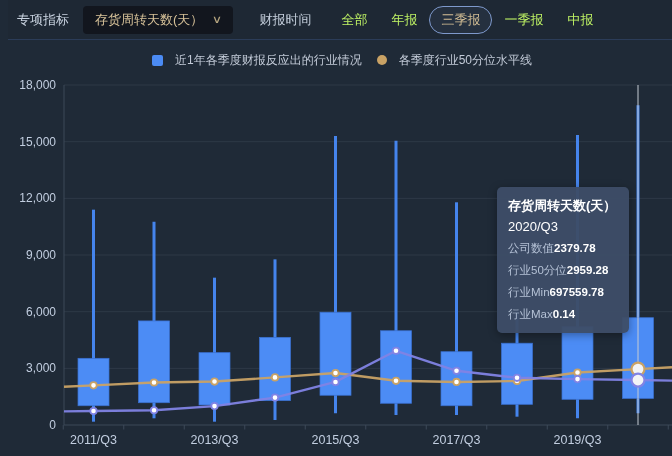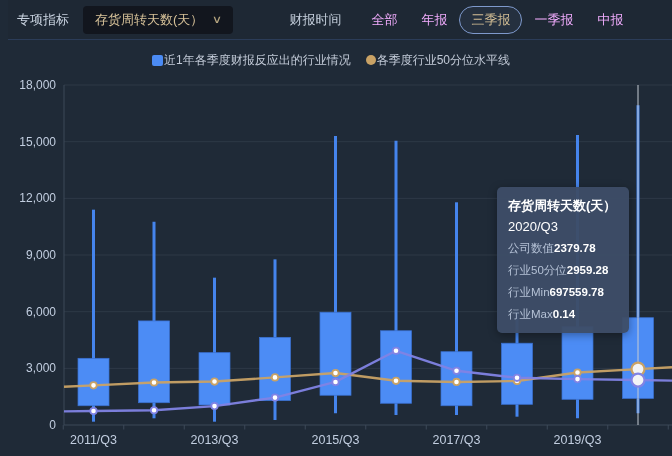--- a/index.html
+++ b/index.html
@@ -19,35 +19,35 @@
   }
   .tb-label { font-size:13px; color:#c9d3e0; }
   #metric-label { margin-left:9px; }
   #metric-dropdown {
     margin-left:14px; height:28px; padding:0 12px;
     display:flex; align-items:center; gap:10px;
     background:#12161e; border-radius:4px; cursor:pointer;
   }
   #metric-dropdown .dd-text { font-size:13px; color:#d7c299; }
   #metric-dropdown .chev { font-size:11px; color:#b5a57f; transform:scaleX(1.3); }
-  #period-label { margin-left:56px; }
+  #period-label { margin-left:26px; }
   #tabs { display:flex; align-items:center; margin-left:18px; }
   .tab {
-    font-size:13px; color:#f0abfc; padding:4px 11px; cursor:pointer;
+    font-size:13px; color:#bef264; padding:4px 11px; cursor:pointer;
     border:1px solid transparent; border-radius:14px; white-space:nowrap;
   }
   .tab.selected {
     color:#d2bd94; border-color:#7e99cc; background:rgba(126,153,204,0.08);
   }
   
   #legend {
     position:absolute; top:51px; left:152px; height:18px;
     display:flex; align-items:center; gap:15px;
   }
-  .legend-item { display:flex; align-items:center; gap:1px; cursor:pointer;text-align:right; }
+  .legend-item { display:flex; align-items:center; gap:12px; cursor:pointer;text-align:right; }
   .legend-item span.txt { font-size:12px; color:#c3cbd8; white-space:nowrap; }
   .lg-marker { display:inline-block; }
   .lg-square { width:11px; height:11px; border-radius:2px; background:#4b8bf4; }
   .lg-dot-gold { width:10px; height:10px; border-radius:50%; background:#c9a265; }
   .lg-dot-purple { width:10px; height:10px; border-radius:50%; background:#8183e4; }
   
   #chart { position:absolute; top:75px; left:0; width:672px; height:381px; }
   
   #tooltip {
     position:absolute; left:497px; top:187px; width:132px;

